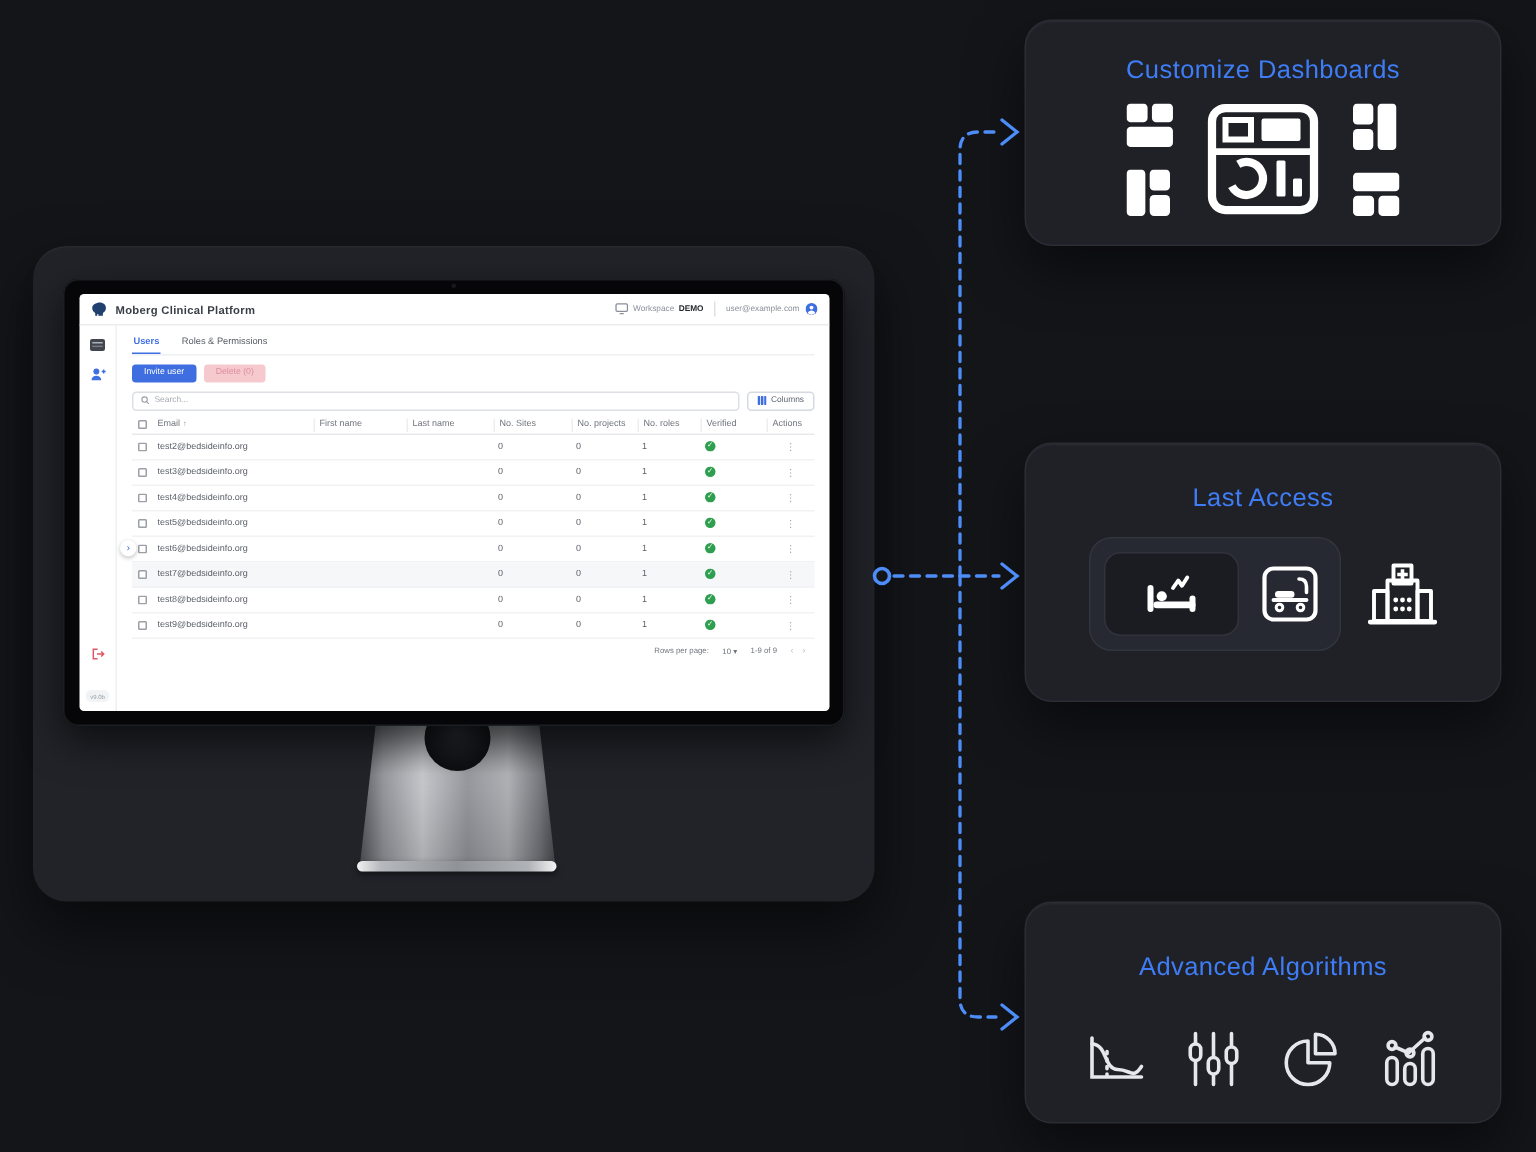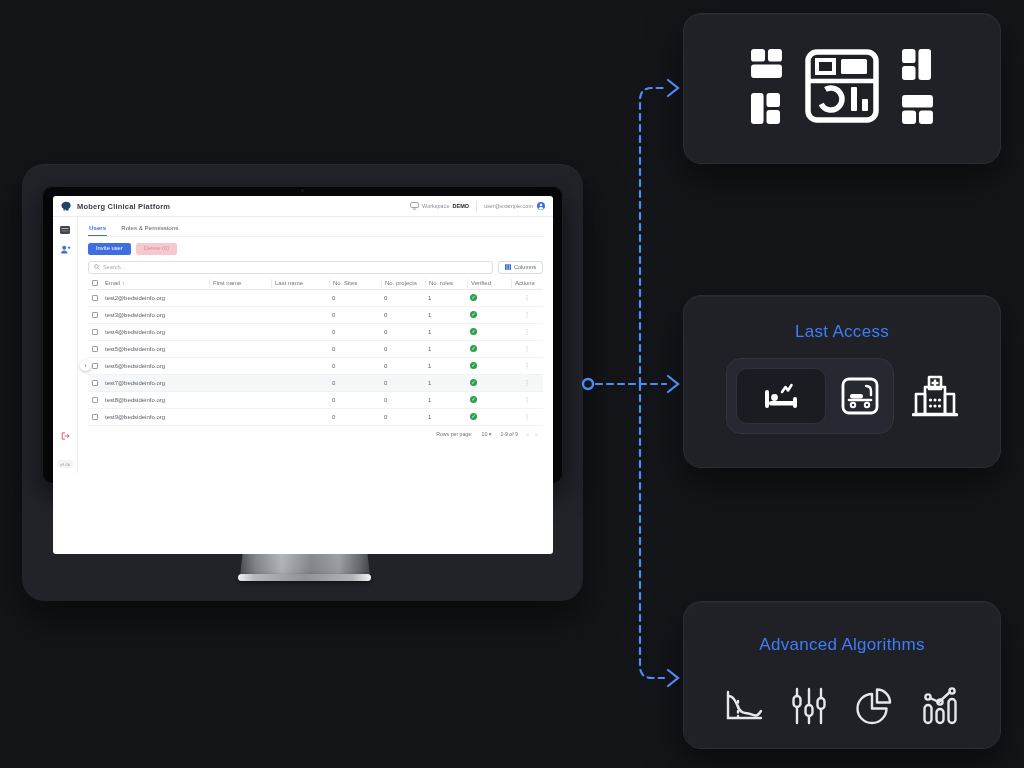--- a/index.html
+++ b/index.html
@@ -35,21 +35,21 @@
   .monitor {
     position:absolute; left:42px; top:186px; width:521px; height:298px;
     background:#060608; border-radius:10px; z-index:4;
     box-shadow:0 10px 26px rgba(0,0,0,.6), inset 0 0 0 1px #1d1e22;
   }
   .camera-dot { position:absolute; left:50%; top:3px; width:3px; height:3px; margin-left:-1.5px;
     border-radius:50%; background:#17181c; }
 
   
   .screen {
-    position:absolute; left:53px; top:196px; width:500px; height:358px;
+    position:absolute; left:53px; top:196px; width:500px; height:278px;
     background:#ffffff; border-radius:3px; z-index:5; overflow:hidden;
     font-size:6px; color:#454a52;
   }
   .app-header { height:21px; display:flex; align-items:center; padding:0 8px;
     border-bottom:1px solid #ececee; }
   .brand-title { font-size:7.5px; font-weight:700; color:#3a3f47; letter-spacing:.2px; margin-left:5px; }
   .hspacer { flex:1; }
   .tb-small { font-size:5.5px; color:#8a8f98; }
   .tb-demo { font-size:5.5px; font-weight:700; color:#23262b; margin-left:3px; }
   .tb-div { width:1px; height:10px; background:#dfe1e5; margin:0 7px; }
@@ -379,20 +379,21 @@
     <path d="M596 384 H666" stroke-dasharray="6 5"></path>
     <path d="M640 384 V100 Q640 88 652 88 H664" stroke-dasharray="6 5"></path>
     <path d="M640 384 V666 Q640 678 652 678 H664" stroke-dasharray="6 5"></path>
     <path d="M668 80 L678 88 L668 96"></path>
     <path d="M668 376 L678 384 L668 392"></path>
     <path d="M668 670 L678 678 L668 686"></path>
   </g>
 </svg>
 
 <div class="card" id="card-dashboards">
+  <div class="card-title">Customize Dashboards</div>
   <div class="dash-icons">
     <div class="dash-col">
       <span>
         <svg width="31" height="29" viewBox="0 0 32 30" fill="#fff">
             <rect x="0" y="0" width="14.5" height="13" rx="3"></rect>
             <rect x="17.5" y="0" width="14.5" height="13" rx="3"></rect>
             <rect x="0" y="16" width="32" height="14" rx="3"></rect>
           </svg>
       </span>
       <span>

